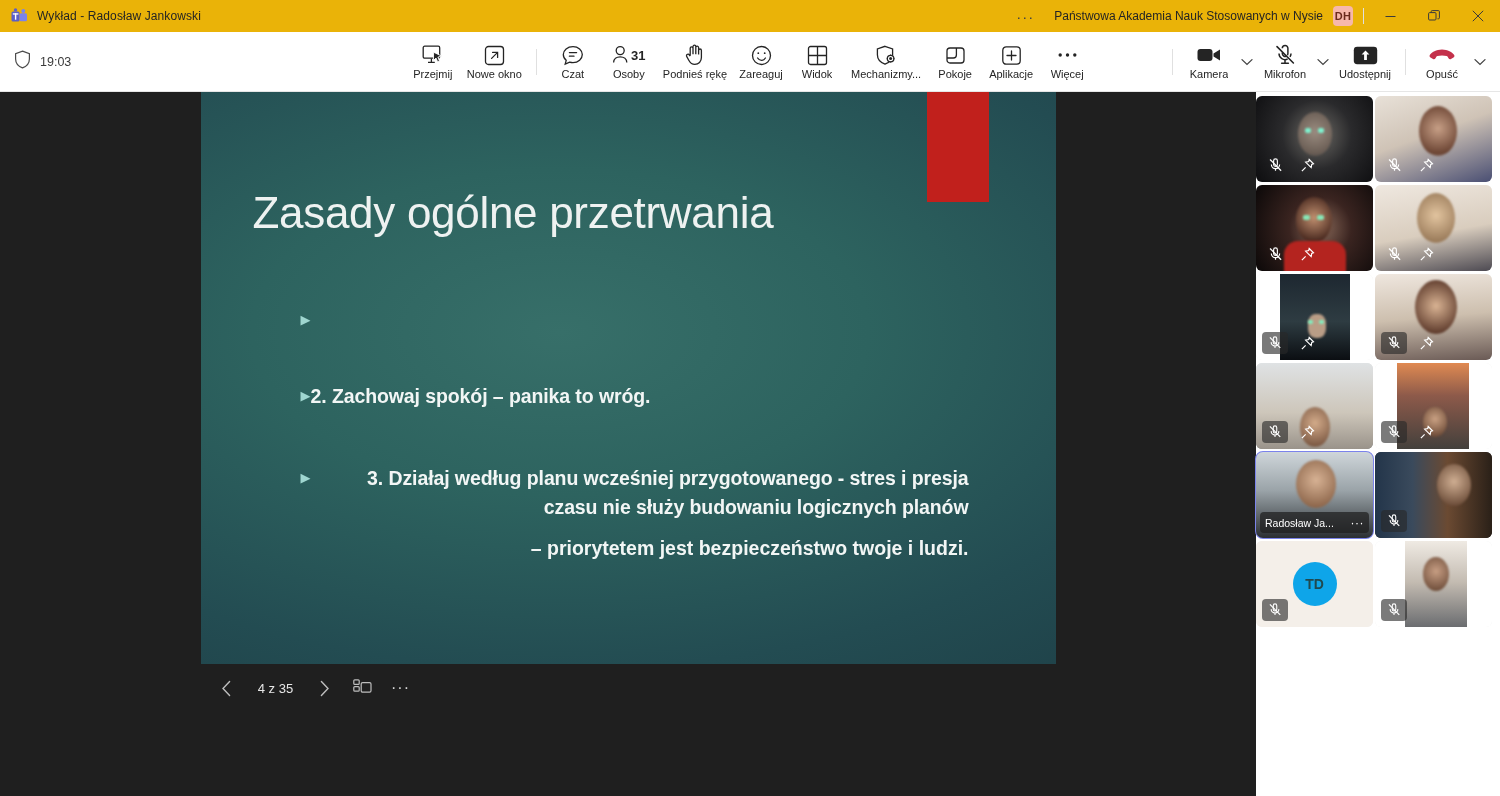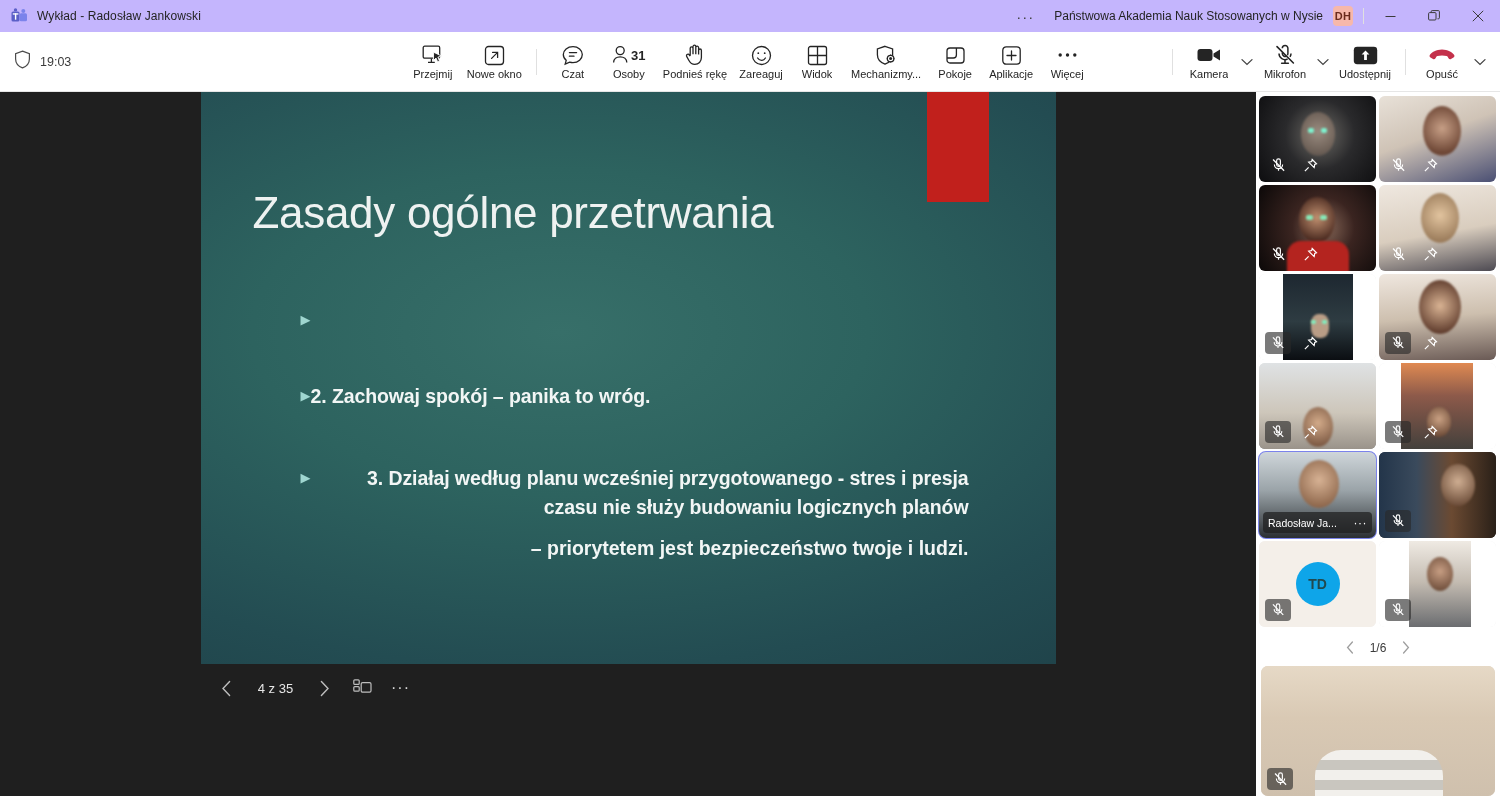--- a/index.html
+++ b/index.html
@@ -8,21 +8,21 @@
     overflow: hidden;
     background: #ffffff;
     font-family: "Liberation Sans", sans-serif;
     -webkit-font-smoothing: antialiased;
   }
 
   
   .titlebar {
     height: 32px; width: 100%;
     display: flex; align-items: center;
-    background: #c4b5fd;
+    background: #eab308;
     position: relative;
   }
   .tb-left { display: flex; align-items: center; gap: 9px; padding-left: 11px; }
   .teams-logo { width: 17px; height: 17px; position: relative; }
   .tb-title { font-size: 12px; color: #242424; letter-spacing: .1px; }
   .tb-right { margin-left: auto; display: flex; align-items: center; height: 32px; }
   .tb-dots {
     font-size: 15px; color: #424242; padding: 0 10px; letter-spacing: 1px;
     line-height: 1; cursor: default;
   }
@@ -147,22 +147,22 @@
     font-size: 13px; color: #e6e6e6; padding: 0 8px;
     min-width: 54px; text-align: center;
   }
   .nav-dots { font-size: 16px; color: #d6d6d6; letter-spacing: 1px; line-height: 1; }
 
   
   .roster {
     position: absolute; top: 92px; left: 1256px;
     width: 244px; height: 704px;
     background: #ffffff;
-    display: flex; flex-direction: column;
-    align-items: center;
+    display: flex; 
+    align-items: flex-start;
     padding-top: 4px;
   }
   .grid {
     width: 238px;
     display: grid;
     grid-template-columns: 1fr 1fr;
     gap: 3px 2px;
   }
   .tile {
     position: relative;

